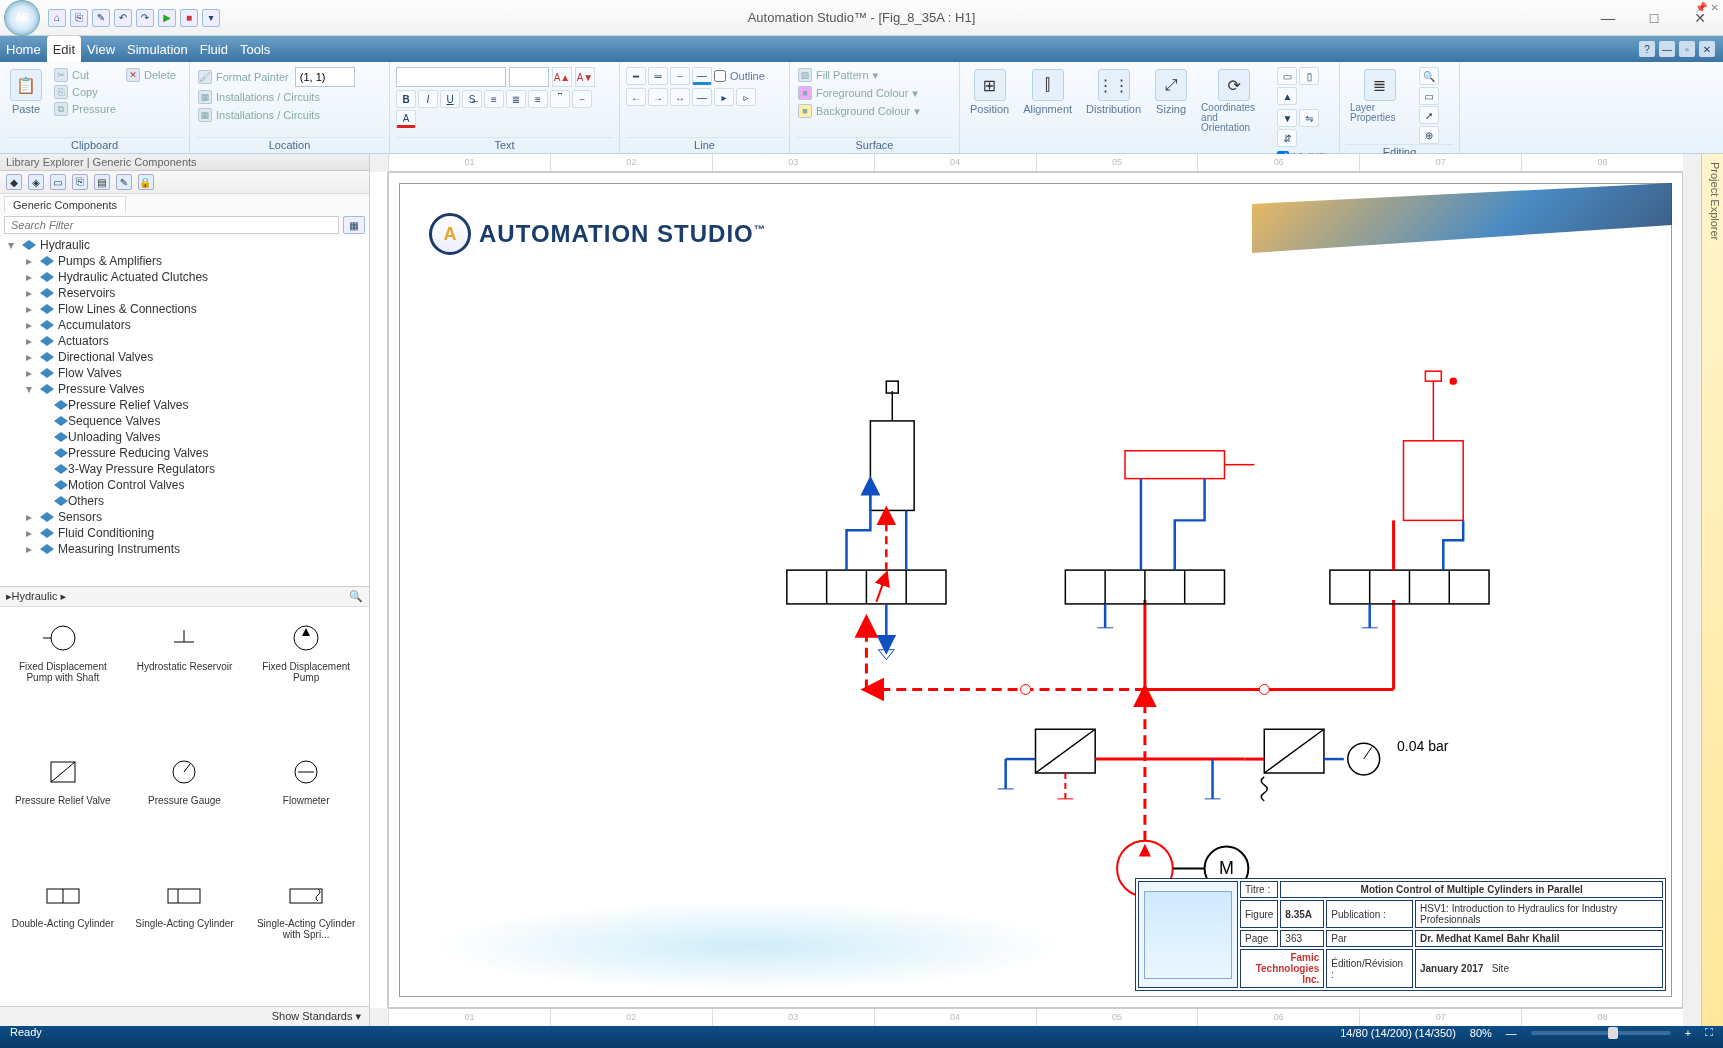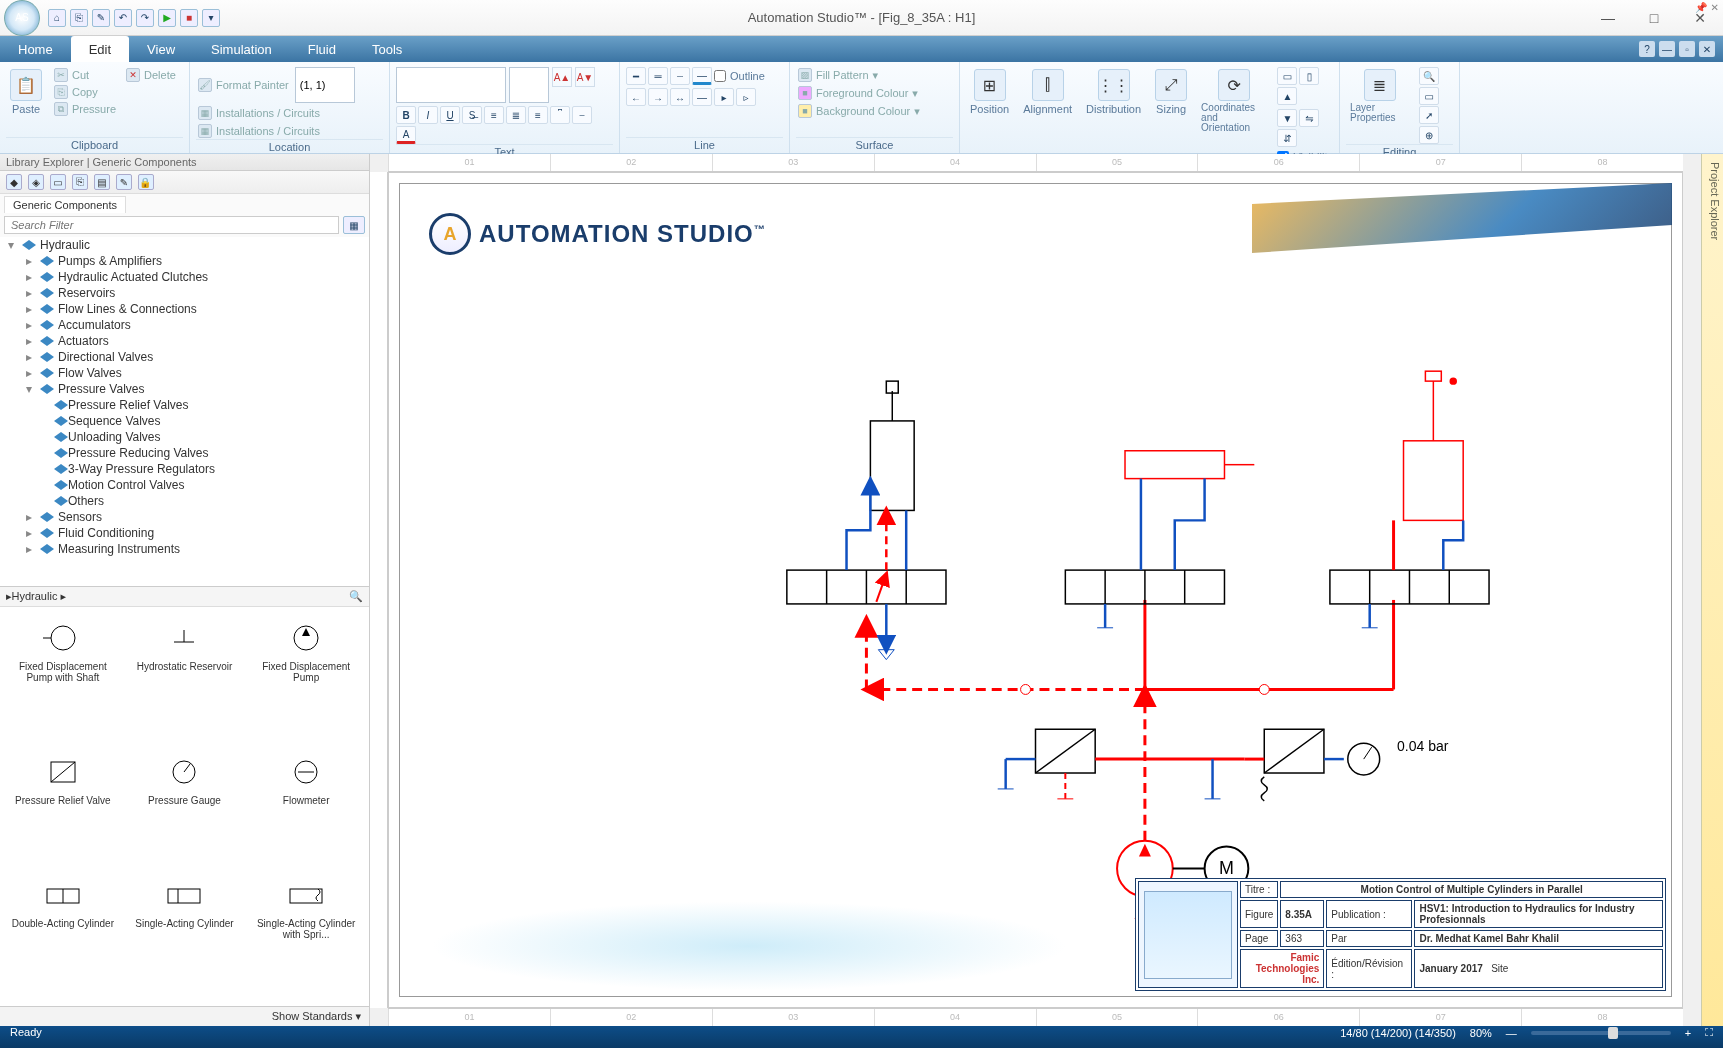--- a/index.html
+++ b/index.html
@@ -6,36 +6,36 @@
 body { width: 1723px; height: 1048px; background: #fff; overflow: hidden; font-size: 12px; color: #333; }
 .titlebar { height: 36px; background: linear-gradient(#fdfdfd,#f3f3f3); border-bottom: 1px solid #d0d0d0; display: flex; align-items: center; position: relative; }
 .app-orb { width: 36px; height: 36px; background: radial-gradient(#fff,#d4e8f7,#4a90c0); border-radius: 50%; margin: 0 4px; border:1px solid #7aa; display:flex;align-items:center;justify-content:center;color:#fff;font-size:10px; }
 .qat { display:flex; gap:4px; margin-left:4px; }
 .qat-btn { width:18px; height:18px; background:#eef; border:1px solid #9bbfd8; border-radius:2px; display:flex;align-items:center;justify-content:center;font-size:10px;color:#246; }
 .title-text { position:absolute; left:50%; transform:translateX(-50%); font-size:13px; color:#555; }
 .win-ctrl { margin-left:auto; display:flex; }
 .win-btn { width:46px; height:30px; display:flex; align-items:center; justify-content:center; font-size:14px; color:#555; }
 
 .menubar { height: 26px; background: linear-gradient(#6aa0c8,#3b74a3); display:flex; align-items:stretch; }
-.menu-tab { padding:0 18px; color:#fff; font-size:13px; display:flex; align-items:center; }
+.menu-tab { padding:0 6px; color:#fff; font-size:13px; display:flex; align-items:center; }
 .menu-tab.active { background:#fff; color:#333; border-radius:3px 3px 0 0; }
 .menubar .right-icons { margin-left:auto; display:flex; align-items:center; gap:4px; padding-right:8px; }
 .menubar .right-icons span { width:16px;height:16px;background:#cde;border-radius:2px;display:inline-flex;align-items:center;justify-content:center;font-size:10px;color:#246; }
 
 .ribbon { height: 92px; background: linear-gradient(#f9fcff,#e8f2fa); border-bottom:1px solid #bdd3e6; display:flex; }
 .rib-group { border-right:1px solid #cfe0ee; display:flex; flex-direction:column; padding:2px 6px 0; }
 .rib-content { flex:1; display:flex; align-items:flex-start; gap:6px; padding-top:3px; }
 .rib-label { font-size:11px; color:#4a6; color:#4a6a8a; text-align:center; padding:1px 0 2px; border-top:1px solid #d8e6f1; }
 .big-btn { display:flex; flex-direction:column; align-items:center; gap:2px; padding:2px 4px; }
 .big-btn .ico { width:32px;height:32px;background:#e6f0fa;border:1px solid #b8d2e8;border-radius:3px;display:flex;align-items:center;justify-content:center;font-size:16px; }
 .big-btn span.lbl { font-size:11px; color:#5a7a9a; }
 .small-row { display:flex; flex-direction:column; gap:1px; }
 .small-btn { display:flex; align-items:center; gap:4px; font-size:11px; color:#8aa; padding:1px 2px; }
 .small-btn .si { width:14px;height:14px;background:#dce8f2;border:1px solid #b8c8d8;border-radius:2px;display:flex;align-items:center;justify-content:center;font-size:9px; }
-.combo { border:1px solid #b8c8d8; background:#fff; font-size:11px; padding:1px 4px; height:36px; }
+.combo { border:1px solid #b8c8d8; background:#fff; font-size:11px; padding:1px 4px; height:20px; }
 .icon-grid { display:flex; flex-wrap:wrap; gap:2px; }
 .icon-grid .ib { width:20px;height:18px;border:1px solid #d0ddea;background:#f8fbff;border-radius:2px;display:flex;align-items:center;justify-content:center;font-size:10px;color:#246; }
 .chk { display:flex;align-items:center;gap:4px;font-size:11px;color:#5a7a9a; }
 .chk input { width:12px;height:12px; }
 
 .workspace { display:flex; height:calc(1048px - 36px - 26px - 92px - 22px); }
 
 .lib { width:370px; background:#fafafa; border-right:1px solid #ccc; display:flex; flex-direction:column; }
 .lib-hdr { background:linear-gradient(#f0f0f0,#e6e6e6); border-bottom:1px solid #ccc; padding:2px 6px; font-size:11px; color:#666; display:flex; gap:4px; }
 .lib-tools { background:linear-gradient(#f8f8f8,#eee); border-bottom:1px solid #ddd; padding:3px 6px; display:flex; gap:6px; }
@@ -648,21 +648,21 @@
               <td rowspan="4" style="width:100px;text-align:center;background:#eef6ff">
                 <div style="width:88px;height:88px;background:linear-gradient(#cfeaff,#eaf6ff);border:1px solid #8ac;margin:auto"></div>
               </td>
             <td style="width:36px">Titre :</td>
               <td colspan="3" style="text-align:center;font-weight:bold">Motion Control of Multiple Cylinders in Parallel</td>
             </tr>
         <tr>
               <td>Figure</td>
               <td style="width:44px;font-weight:bold">8.35A</td>
               <td>Publication :</td>
-              <td style="font-weight:bold">HSV1: Introduction to Hydraulics for Industry Profesionnals</td>
+              <td style="font-weight:normal">HSV1: Introduction to Hydraulics for Industry Profesionnals</td>
             </tr>
         <tr>
               <td>Page</td>
               <td>363</td>
               <td>Par</td>
               <td style="font-weight:bold">Dr. Medhat Kamel Bahr Khalil</td>
             </tr>
         <tr>
               <td colspan="2" style="color:#c33;font-weight:bold;text-align:right">Famic Technologies Inc.</td>
               <td>Édition/Révision :</td>

